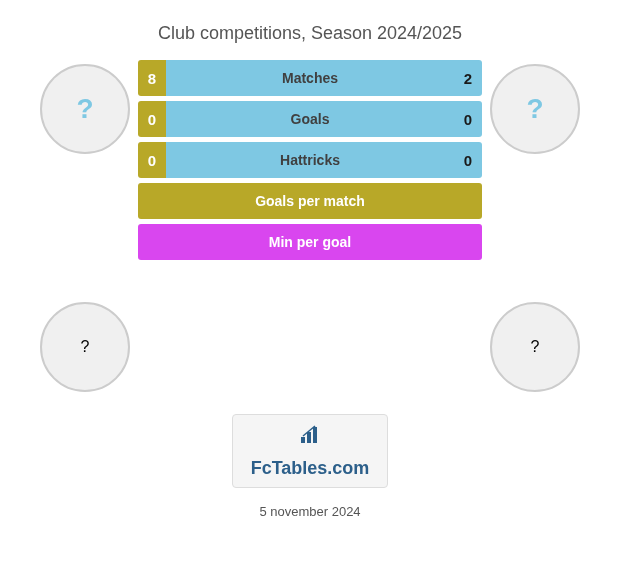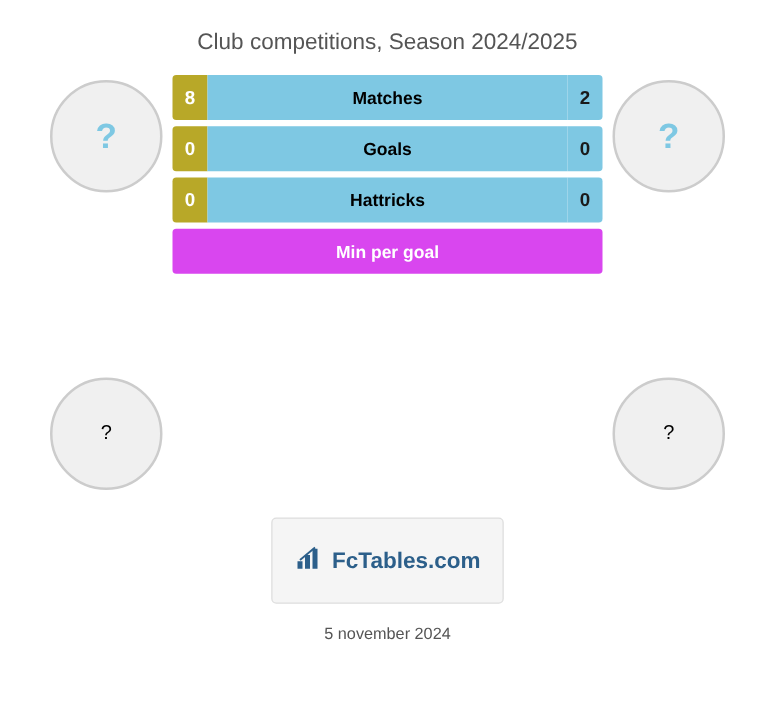--- a/index.html
+++ b/index.html
@@ -83,21 +83,21 @@
     }
 
     .stat-label-bar {
       flex: 1;
       height: 100%;
       display: flex;
       align-items: center;
       justify-content: center;
       font-weight: bold;
       font-size: 14px;
-      color: #000000;
+      color: #404040;
       position: relative;
       overflow: hidden;
     }
 
     .stat-row.matches .stat-label-bar {
       background: #7ec8e3;
     }
 
     .stat-row.goals .stat-label-bar {
       background: #7ec8e3;
@@ -140,24 +140,25 @@
       margin-top: 22px;
       display: flex;
       align-items: center;
       justify-content: center;
     }
 
     .logo-box {
       background: #f5f5f5;
       border: 1px solid #ddd;
       border-radius: 4px;
-      padding: 20px 18px;
+      padding: 8px 18px;
       display: flex;
       align-items: center;
       gap: 8px;
+      flex-direction: column;
     }
 
     .logo-icon {
       color: #2c5f8a;
       font-size: 18px;
     }
 
     .logo-text {
       font-size: 18px;
       font-weight: bold;
@@ -221,20 +222,25 @@
     </div>
 
     <div class="stat-row hattricks">
       <div class="stat-value-left">0</div>
       <div class="stat-label-bar">
         <span>Hattricks</span>
       </div>
       <div class="stat-value-right">0</div>
     </div>
 
+    <div class="stat-row goals-per-match">
+      <div class="stat-label-bar">
+        <span>Goals per match</span>
+      </div>
+    </div>
 
     <div class="stat-row min-per-goal">
       <div class="stat-label-bar">
         <span>Min per goal</span>
       </div>
     </div>
   </div>
 
   <div style="display:flex; flex-direction:column; align-items:center; gap:10px; padding-top:4px;">
     <div class="player-avatar">

